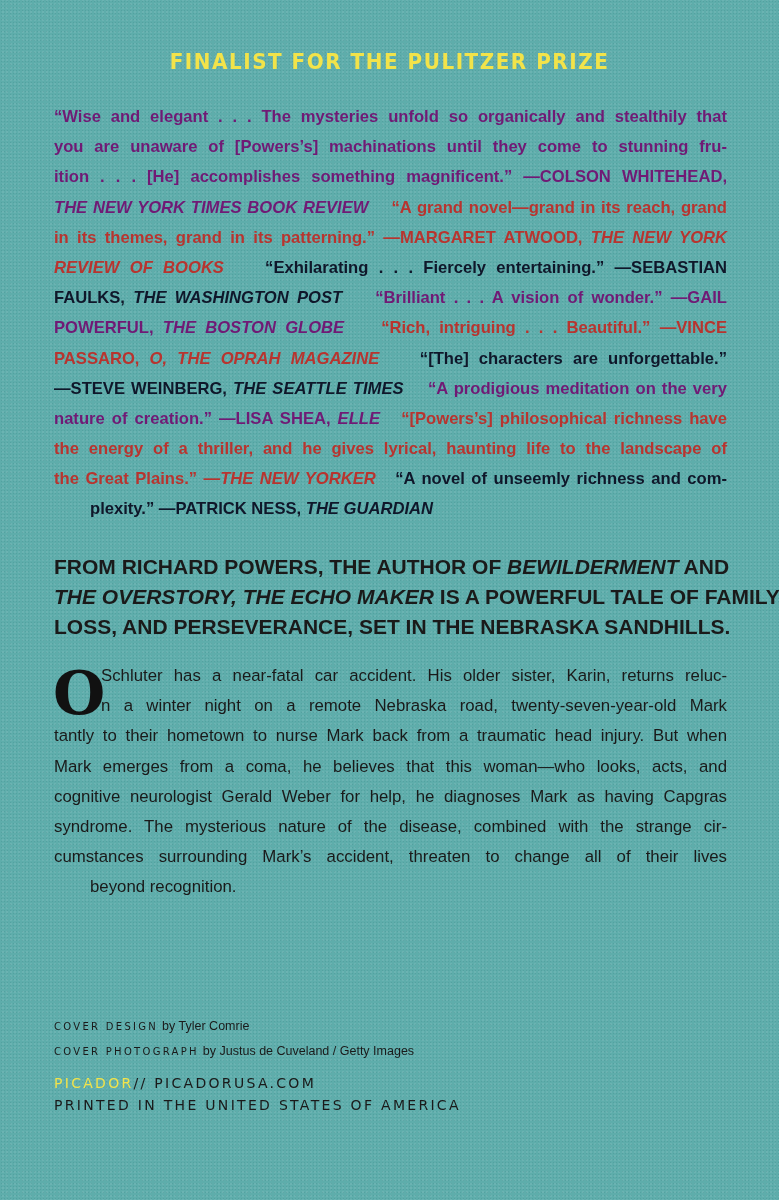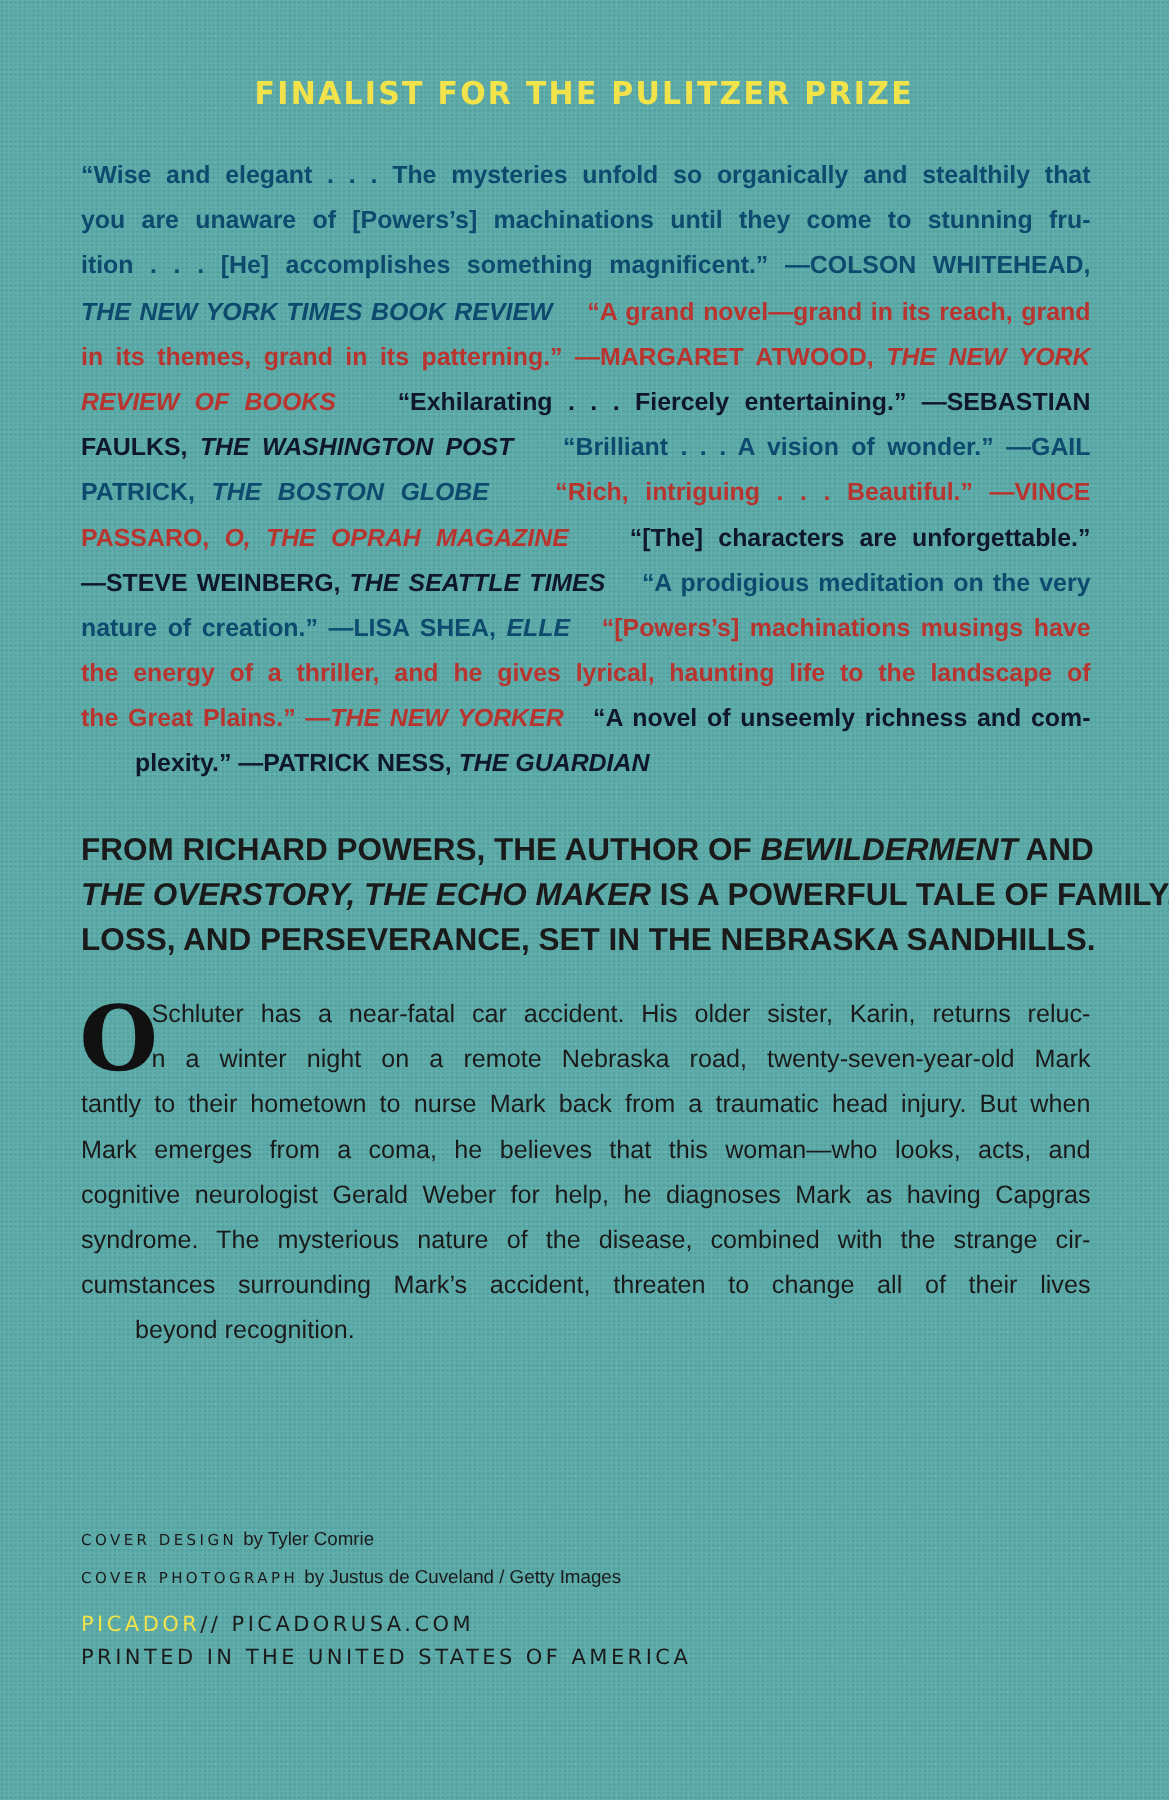--- a/index.html
+++ b/index.html
@@ -29,21 +29,21 @@
   .line {
     height: 30.2px; line-height: 30.2px;
     font-weight: bold; font-size: 16.6px;
     text-align: justify; text-align-last: justify;
     white-space: nowrap;
     font-family: "Liberation Sans", sans-serif;
     transform-origin: left center;
   }
   .line.last { text-align-last: left; margin-left: 36px; }
   .line span { white-space: pre; }
-  .c-black { color: #0c4a6e; }
+  .c-black { color: #701a75; }
   .c-red { color: #b8342f; }
   .c-yellow { color: #0f172a; }
   .it { font-style: italic; }
 
   .summary {
     position: absolute; left: 54px; top: 552px; width: 673px;
     text-align: center;
     font-weight: bold; font-size: 21px; line-height: 30.2px;
     color: #1a1a1a;
     font-family: "Liberation Sans", sans-serif;
@@ -81,24 +81,24 @@
 <div class="headline">FINALIST FOR THE PULITZER PRIZE</div>
 
 <div class="praise" id="praise">
     <div class="line"><span class="c-black">“Wise and elegant . . . The mysteries unfold so organically and stealthily that</span></div>
     <div class="line"><span class="c-black">you are unaware of [Powers’s] machinations until they come to stunning fru-</span></div>
     <div class="line"><span class="c-black">ition . . . [He] accomplishes something magnificent.” —COLSON WHITEHEAD,</span></div>
     <div class="line"><span class="c-black it">THE NEW YORK TIMES BOOK REVIEW</span><span class="c-black">    </span><span class="c-red">“A grand novel—grand in its reach, grand</span></div>
     <div class="line"><span class="c-red">in its themes, grand in its patterning.” —MARGARET ATWOOD, </span><span class="c-red it">THE NEW YORK</span></div>
     <div class="line"><span class="c-red it">REVIEW OF BOOKS</span><span class="c-red">    </span><span class="c-yellow">“Exhilarating . . . Fiercely entertaining.” —SEBASTIAN</span></div>
     <div class="line"><span class="c-yellow">FAULKS, </span><span class="c-yellow it">THE WASHINGTON POST</span><span class="c-yellow">    </span><span class="c-black">“Brilliant . . . A vision of wonder.” —GAIL</span></div>
-    <div class="line"><span class="c-black">PATRICK, </span><span class="c-black it">THE BOSTON GLOBE</span><span class="c-black">    </span><span class="c-red">“Rich, intriguing . . . Beautiful.” —VINCE</span></div>
+    <div class="line"><span class="c-black">POWERFUL, </span><span class="c-black it">THE BOSTON GLOBE</span><span class="c-black">    </span><span class="c-red">“Rich, intriguing . . . Beautiful.” —VINCE</span></div>
     <div class="line"><span class="c-red">PASSARO, </span><span class="c-red it">O, THE OPRAH MAGAZINE</span><span class="c-red">    </span><span class="c-yellow">“[The] characters are unforgettable.”</span></div>
     <div class="line"><span class="c-yellow">—STEVE WEINBERG, </span><span class="c-yellow it">THE SEATTLE TIMES</span><span class="c-yellow">    </span><span class="c-black">“A prodigious meditation on the very</span></div>
-    <div class="line"><span class="c-black">nature of creation.” —LISA SHEA, </span><span class="c-black it">ELLE</span><span class="c-black">   </span><span class="c-red">“[Powers’s] machinations musings have</span></div>
+    <div class="line"><span class="c-black">nature of creation.” —LISA SHEA, </span><span class="c-black it">ELLE</span><span class="c-black">   </span><span class="c-red">“[Powers’s] philosophical richness have</span></div>
     <div class="line"><span class="c-red">the energy of a thriller, and he gives lyrical, haunting life to the landscape of</span></div>
     <div class="line"><span class="c-red">the Great Plains.” —</span><span class="c-red it">THE NEW YORKER</span><span class="c-red">   </span><span class="c-yellow">“A novel of unseemly richness and com-</span></div>
     <div class="line last"><span class="c-yellow">plexity.” —PATRICK NESS, </span><span class="c-yellow it">THE GUARDIAN</span></div>
   </div>
 
 <div class="summary" id="summary">
     <div><span>FROM RICHARD POWERS, THE AUTHOR OF </span><span class="it">BEWILDERMENT</span><span> AND</span></div>
     <div><span class="it">THE OVERSTORY, THE ECHO MAKER</span><span> IS A POWERFUL TALE OF FAMILY,</span></div>
     <div><span>LOSS, AND PERSEVERANCE, SET IN THE NEBRASKA SANDHILLS.</span></div>
   </div>

